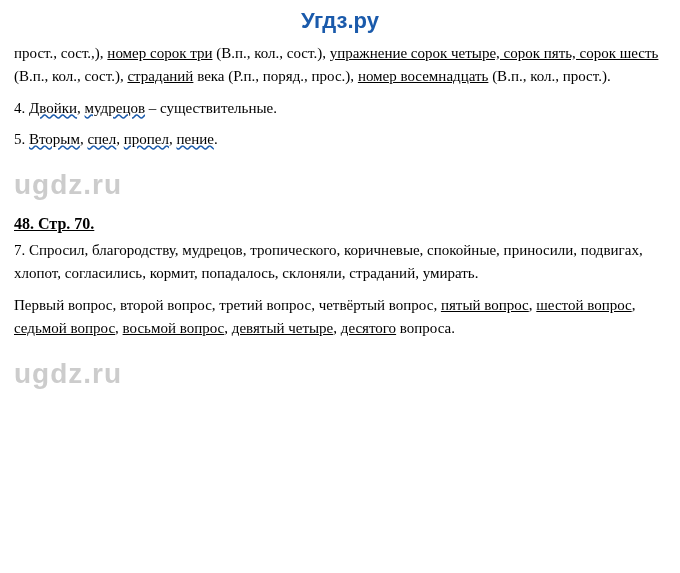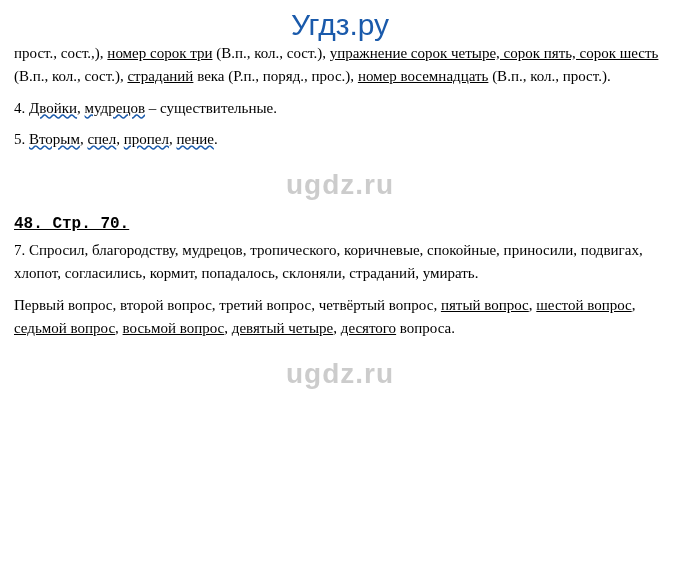--- a/index.html
+++ b/index.html
@@ -18,46 +18,45 @@
       overflow-x: hidden;
     }
 
     .page-container {
       width: 680px;
       padding: 8px 14px 10px 14px;
     }
 
     .site-title {
       text-align: center;
-      font-size: 30px;
-      font-weight: normal;
+      font-size: 22px;
+      font-weight: bold;
       color: #1a5aab;
+      margin-bottom: 8px;
       font-family: Arial, sans-serif;
     }
 
     .content-block {
       margin-bottom: 8px;
       line-height: 1.55;
     }
 
     .underlined {
       text-decoration: underline;
     }
 
     .section-heading {
       font-size: 16px;
       font-weight: bold;
       text-decoration: underline;
       margin-top: 14px;
       margin-bottom: 6px;
-      font-family: Liberation Mono, monospace;
     }
 
     .watermark {
-      text-align: center;
       font-size: 28px;
       font-weight: bold;
       color: #cccccc;
       margin: 18px 0 14px 0;
       font-family: Arial, sans-serif;
       letter-spacing: 1px;
     }
 
     
     .wavy {

